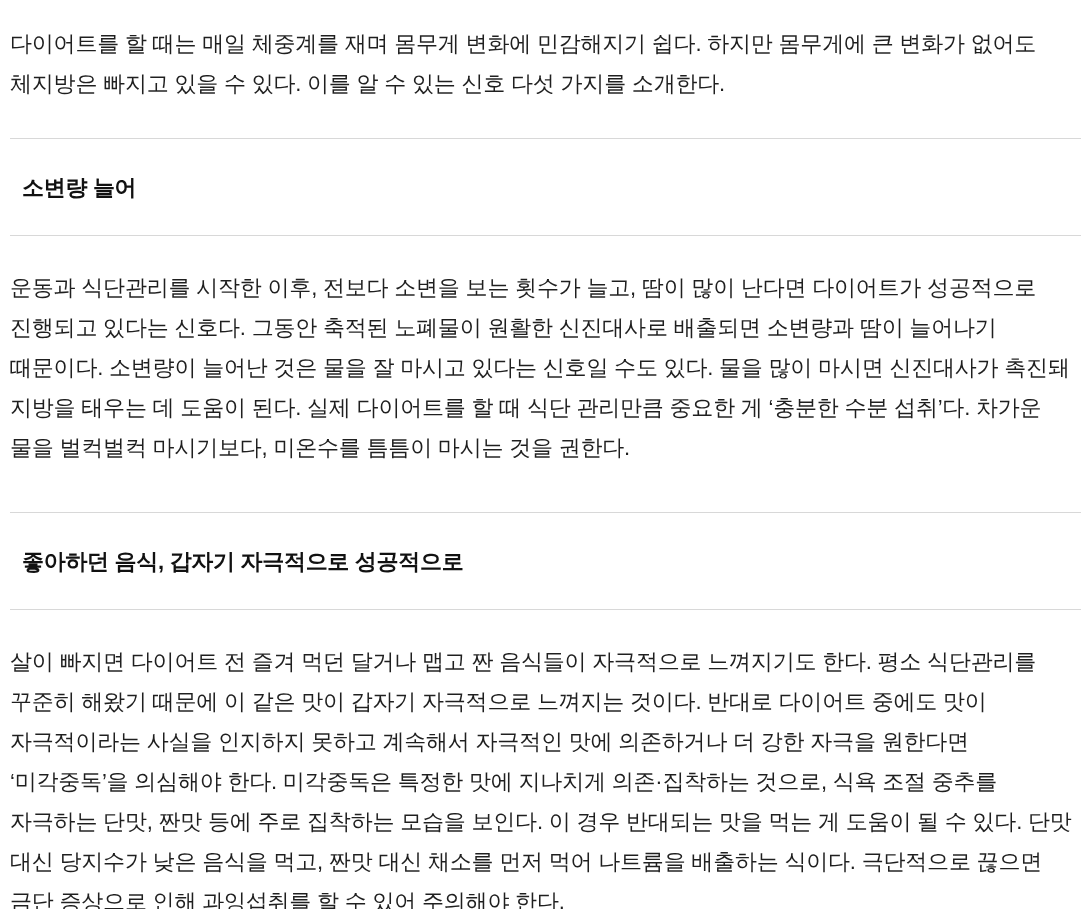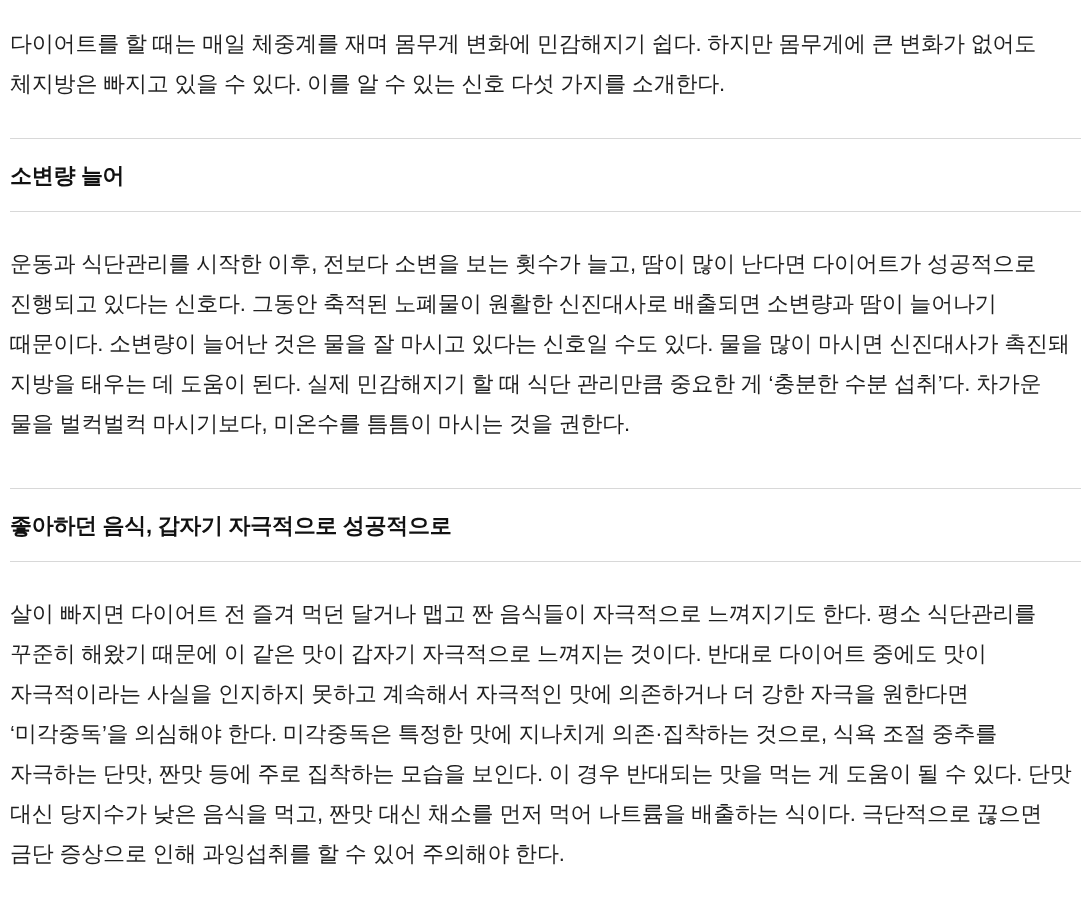--- a/index.html
+++ b/index.html
@@ -35,21 +35,21 @@
   .rule-top {
     margin-top: 34px;
   }
   .section-heading {
     font-size: 22px;
     font-weight: bold;
     line-height: 30px;
     color: #111111;
     letter-spacing: -0.3px;
     padding: 22px 0 20px 0;
-    margin: 0;
+    margin: 12px;
   }
   .body-text {
     font-size: 22px;
     line-height: 40px;
     letter-spacing: -0.2px;
     color: #1f1f1f;
     padding-top: 10px;
     word-break: keep-all;
   }
   .section-gap {
@@ -62,21 +62,21 @@
 <div class="page">
 
   <p class="intro">다이어트를 할 때는 매일 체중계를 재며 몸무게 변화에 민감해지기 쉽다. 하지만 몸무게에 큰 변화가 없어도 체지방은 빠지고 있을 수 있다. 이를 알 수 있는 신호 다섯 가지를 소개한다.</p>
 
   <hr class="divider rule-top">
 
   <h2 class="section-heading">소변량 늘어</h2>
 
   <hr class="divider">
 
-  <p class="body-text">운동과 식단관리를 시작한 이후, 전보다 소변을 보는 횟수가 늘고, 땀이 많이 난다면 다이어트가 성공적으로 진행되고 있다는 신호다. 그동안 축적된 노폐물이 원활한 신진대사로 배출되면 소변량과 땀이 늘어나기 때문이다. 소변량이 늘어난 것은 물을 잘 마시고 있다는 신호일 수도 있다. 물을 많이 마시면 신진대사가 촉진돼 지방을 태우는 데 도움이 된다. 실제 민감해지기 할 때 식단 관리만큼 중요한 게 ‘충분한 수분 섭취’다. 차가운 물을 벌컥벌컥 마시기보다, 미온수를 틈틈이 마시는 것을 권한다.</p>
+  <p class="body-text">운동과 식단관리를 시작한 이후, 전보다 소변을 보는 횟수가 늘고, 땀이 많이 난다면 다이어트가 성공적으로 진행되고 있다는 신호다. 그동안 축적된 노폐물이 원활한 신진대사로 배출되면 소변량과 땀이 늘어나기 때문이다. 소변량이 늘어난 것은 물을 잘 마시고 있다는 신호일 수도 있다. 물을 많이 마시면 신진대사가 촉진돼 지방을 태우는 데 도움이 된다. 실제 다이어트를 할 때 식단 관리만큼 중요한 게 ‘충분한 수분 섭취’다. 차가운 물을 벌컥벌컥 마시기보다, 미온수를 틈틈이 마시는 것을 권한다.</p>
 
   <div class="section-gap"></div>
 
   <hr class="divider">
 
   <h2 class="section-heading">좋아하던 음식, 갑자기 자극적으로 성공적으로</h2>
 
   <hr class="divider">
 
   <p class="body-text">살이 빠지면 다이어트 전 즐겨 먹던 달거나 맵고 짠 음식들이 자극적으로 느껴지기도 한다. 평소 식단관리를 꾸준히 해왔기 때문에 이 같은 맛이 갑자기 자극적으로 느껴지는 것이다. 반대로 다이어트 중에도 맛이 자극적이라는 사실을 인지하지 못하고 계속해서 자극적인 맛에 의존하거나 더 강한 자극을 원한다면 ‘미각중독’을 의심해야 한다. 미각중독은 특정한 맛에 지나치게 의존·집착하는 것으로, 식욕 조절 중추를 자극하는 단맛, 짠맛 등에 주로 집착하는 모습을 보인다. 이 경우 반대되는 맛을 먹는 게 도움이 될 수 있다. 단맛 대신 당지수가 낮은 음식을 먹고, 짠맛 대신 채소를 먼저 먹어 나트륨을 배출하는 식이다. 극단적으로 끊으면 금단 증상으로 인해 과잉섭취를 할 수 있어 주의해야 한다.</p>

